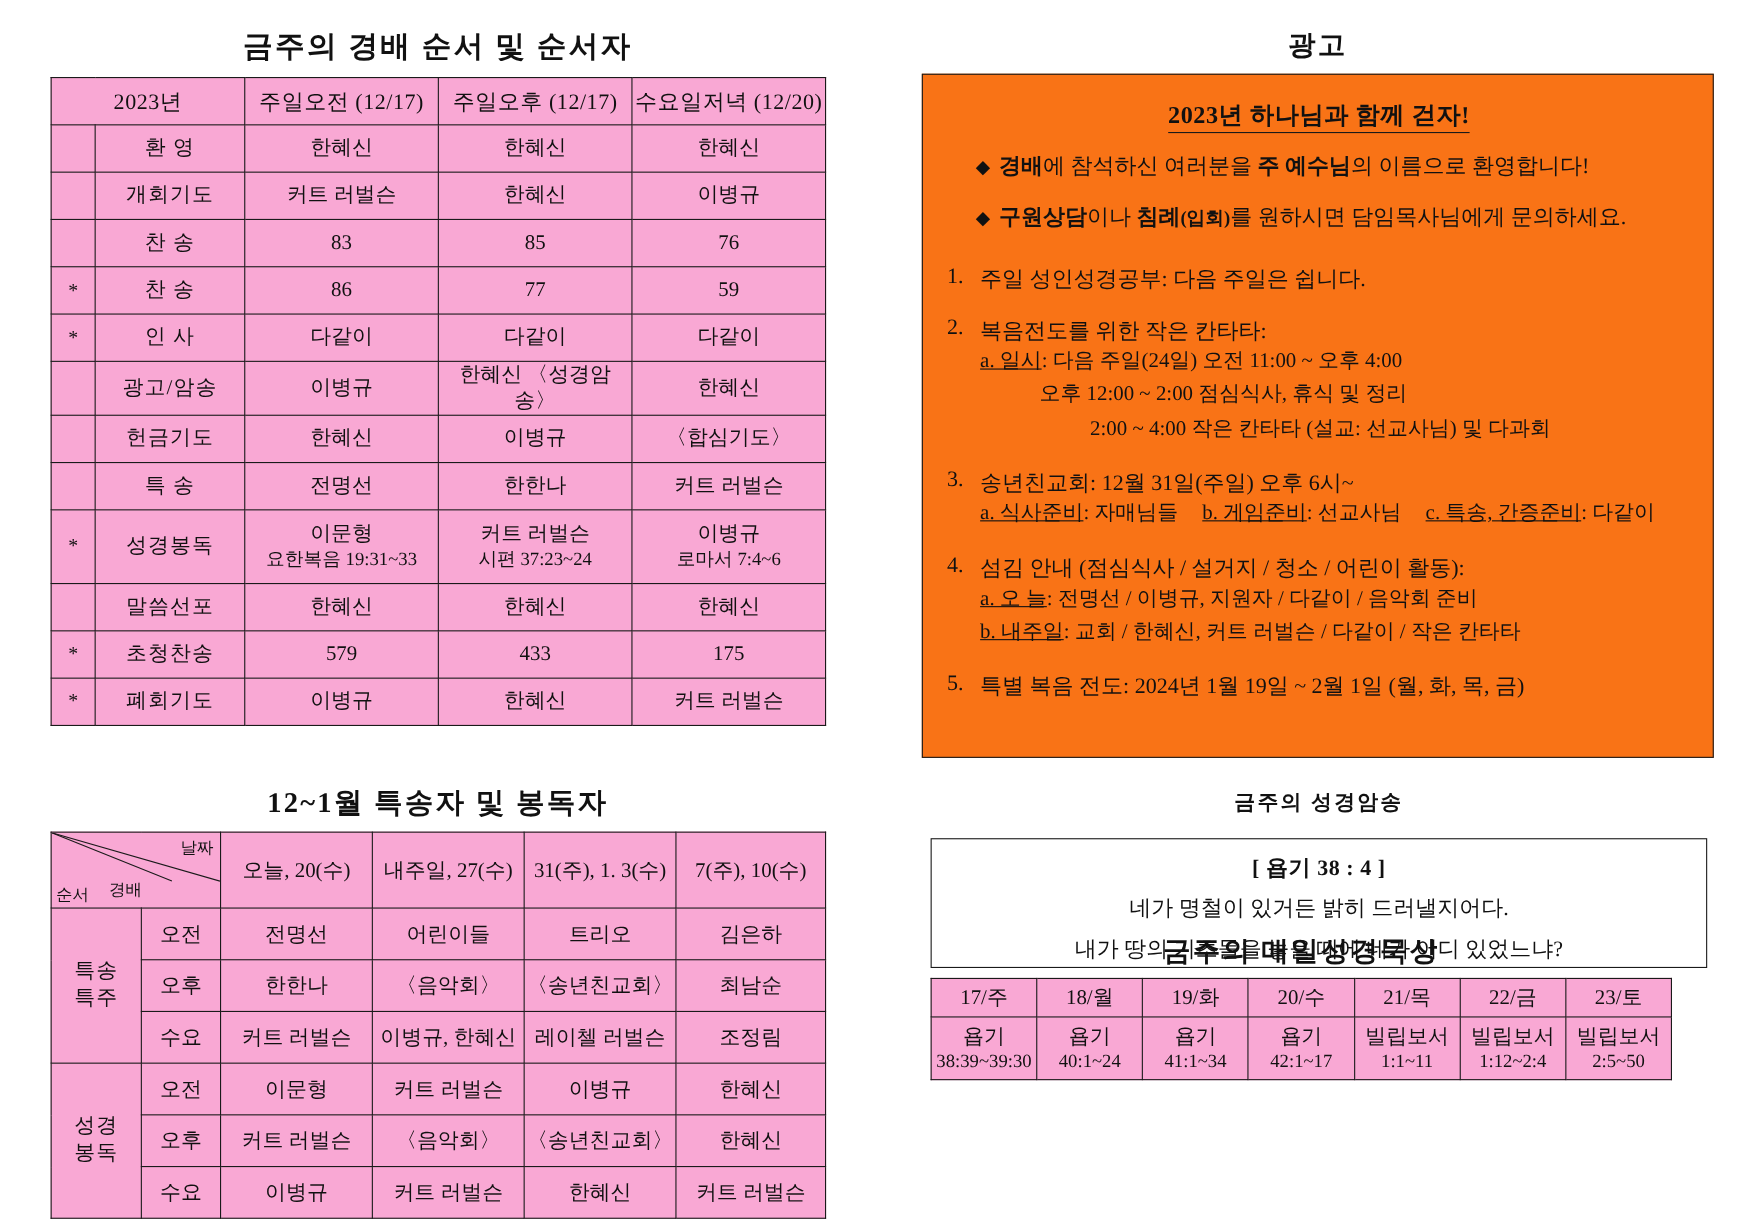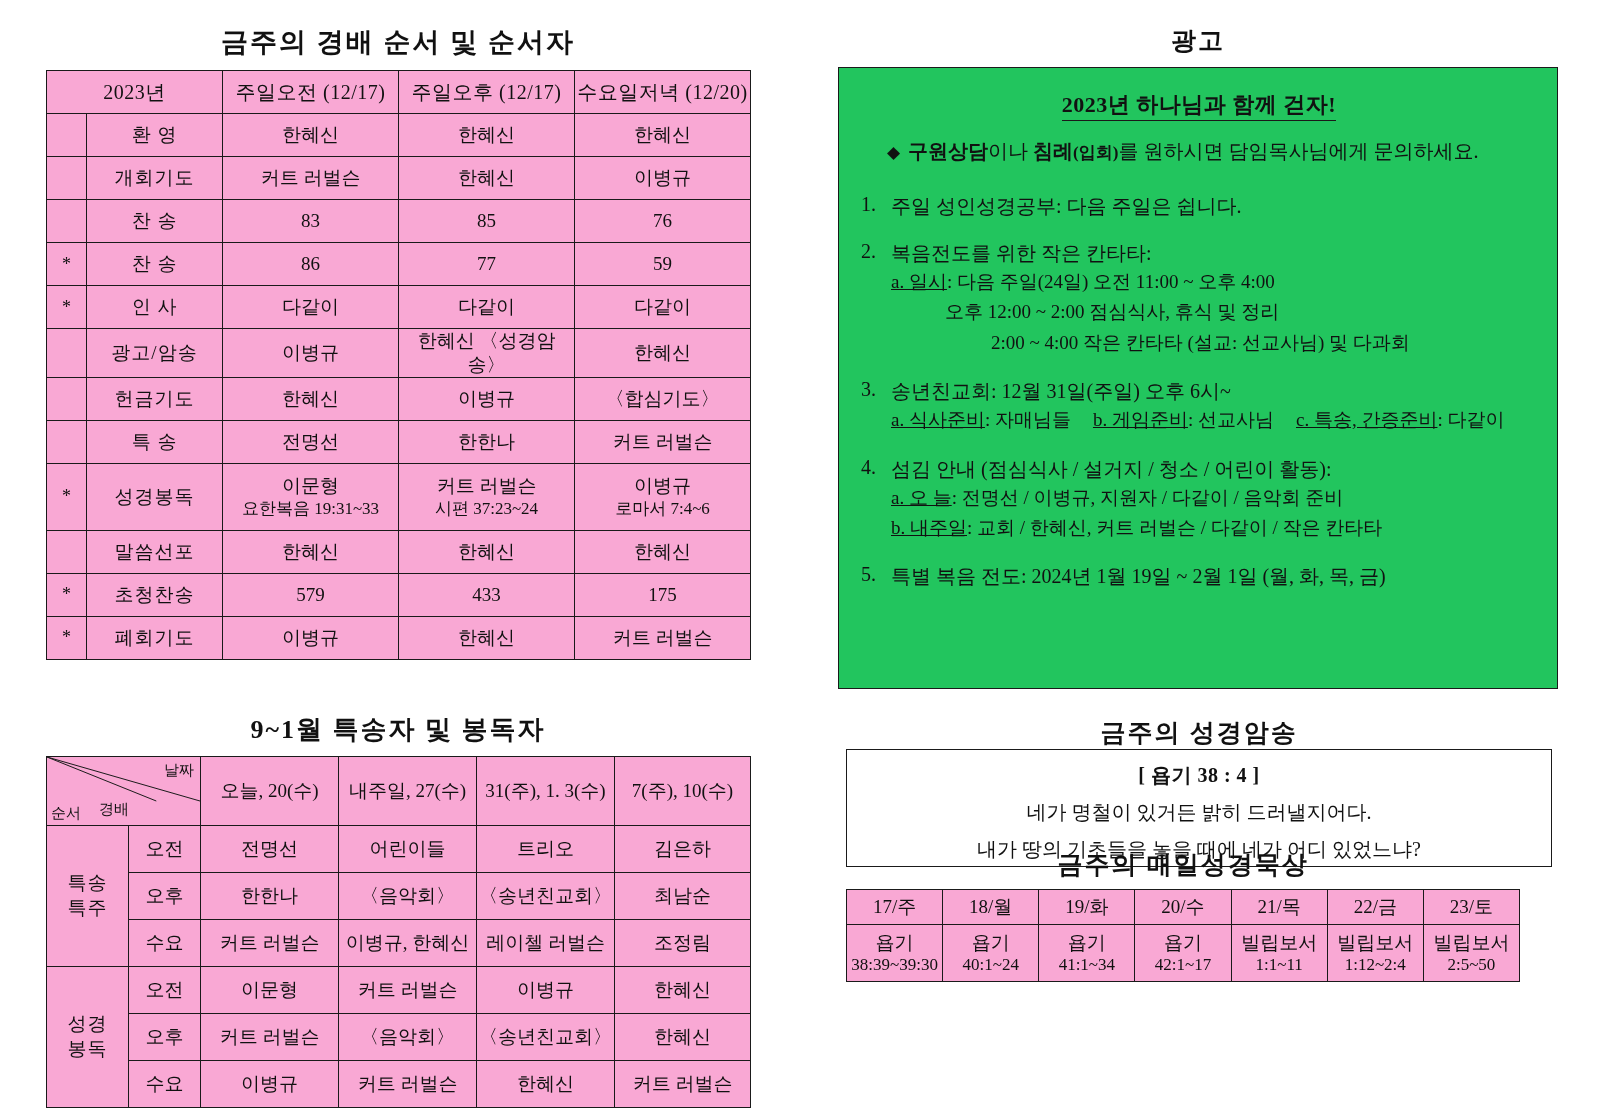--- a/index.html
+++ b/index.html
@@ -86,21 +86,21 @@
     width: 82px;
     letter-spacing: 1px;
     line-height: 1.3;
   }
   #special-table td.time-cell { width: 72px; }
 
   
   #announce-box {
     border: 1px solid #1a1a1a;
     box-sizing: border-box;
-    background: #22c55e;
+    background: #f97316;
     padding: 14px 20px 10px 22px;
   }
   .ann-heading {
     text-align: center;
     font-size: 22px;
     font-weight: 700;
     letter-spacing: 0.5px;
     margin: 8px 0 0 0;
   }
   .ann-heading span {
@@ -255,21 +255,21 @@
           <td class="label-cell  dotted-top">폐회기도</td>
           <td class=" dotted-top">이병규</td>
           <td class=" dotted-top">한혜신</td>
           <td class=" dotted-top">커트 러벌슨</td>
         </tr>
       </tbody>
   </table>
 </div>
 
 <div class="panel" id="special-panel" style="left:46px; top:712px; width:704px;">
-  <div class="section-title" style="font-size:26px; margin-bottom:9px;">9~1월 특송자 및 봉독자</div>
+  <div class="section-title" style="font-size:26px; margin-bottom:9px;">12~1월 특송자 및 봉독자</div>
   <table class="grid" id="special-table">
     <colgroup>
       <col style="width:82px">
         <col style="width:72px">
       <col style="width:138px">
         <col style="width:138px">
         <col style="width:138px">
         <col style="width:136px">
     </colgroup>
     <thead>
@@ -346,20 +346,21 @@
   </table>
 </div>
 
 <div class="panel" id="announce-panel" style="left:838px; top:24px; width:720px;">
   <div class="section-title" style="font-size:25px; margin-bottom:10px;">광고</div>
   <div id="announce-box" style="height:622px;">
     <div class="ann-heading">
       <span>2023년 하나님과 함께 걷자!</span>
     </div>
     <div id="welcome-lines">
+        <p class="ann-welcome"><span class="dia">◆</span><b>경배</b><span>에 참석하신 여러분을 </span><b>주 예수님</b><span>의 이름으로 환영합니다!</span></p>
         <p class="ann-welcome"><span class="dia">◆</span><b>구원상담</b><span>이나 </span><b>침례</b><b class="small">(입회)</b><span>를 원하시면 담임목사님에게 문의하세요.</span></p>
       </div>
     <ul class="ann-list" id="announce-list">
         <li class="ann-item">
           <div class="ann-item-main">
             <span class="ann-num">1.</span>
             <span class="ann-text">주일 성인성경공부: 다음 주일은 쉽니다.</span>
           </div>
         </li>
         <li class="ann-item">
@@ -390,21 +391,21 @@
           <div class="ann-item-main">
             <span class="ann-num">5.</span>
             <span class="ann-text">특별 복음 전도: 2024년 1월 19일 ~ 2월 1일 (월, 화, 목, 금)</span>
           </div>
         </li>
       </ul>
   </div>
 </div>
 
 <div class="panel" id="memory-panel" style="left:846px; top:716px; width:706px;">
-  <div class="section-title" style="font-size:25px; margin-bottom:0;">금주의 성경암송</div>
+  <div class="section-title" style="font-size:19px; margin-bottom:20px;">금주의 성경암송</div>
   <div id="memory-box" style="height:118px;">
     <div class="mv-ref">[ 욥기 38 : 4 ]</div>
     <div class="mv-line">네가 명철이 있거든 밝히 드러낼지어다.</div>
     <div class="mv-line">내가 땅의 기초들을 놓을 때에 네가 어디 있었느냐?</div>
   </div>
 </div>
 
 <div class="panel" id="daily-panel" style="left:846px; top:848px; width:674px;">
   <div class="section-title" style="font-size:25px; margin-bottom:8px;">금주의 매일성경묵상</div>
   <table class="grid" id="daily-table">

